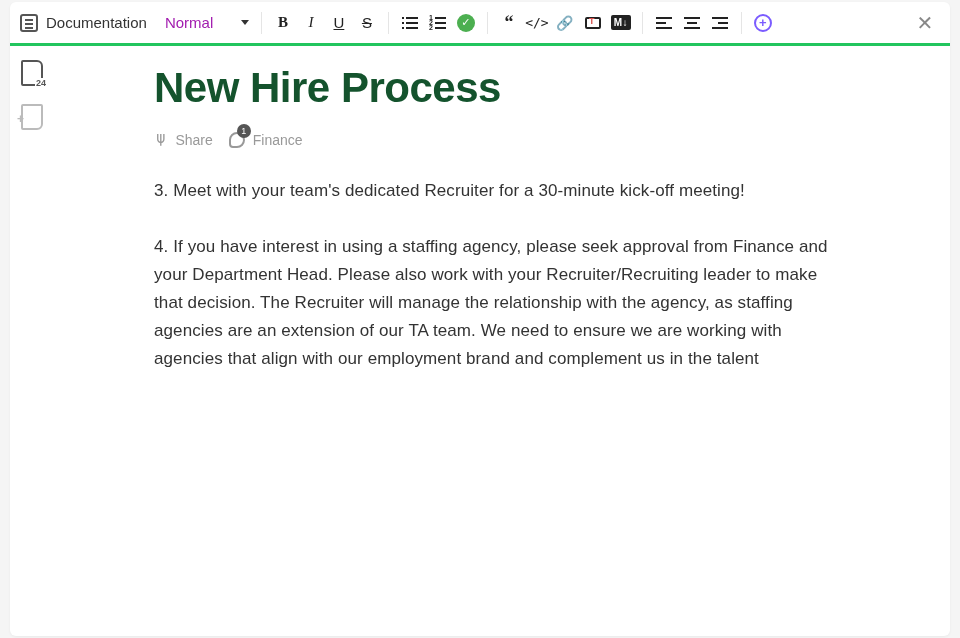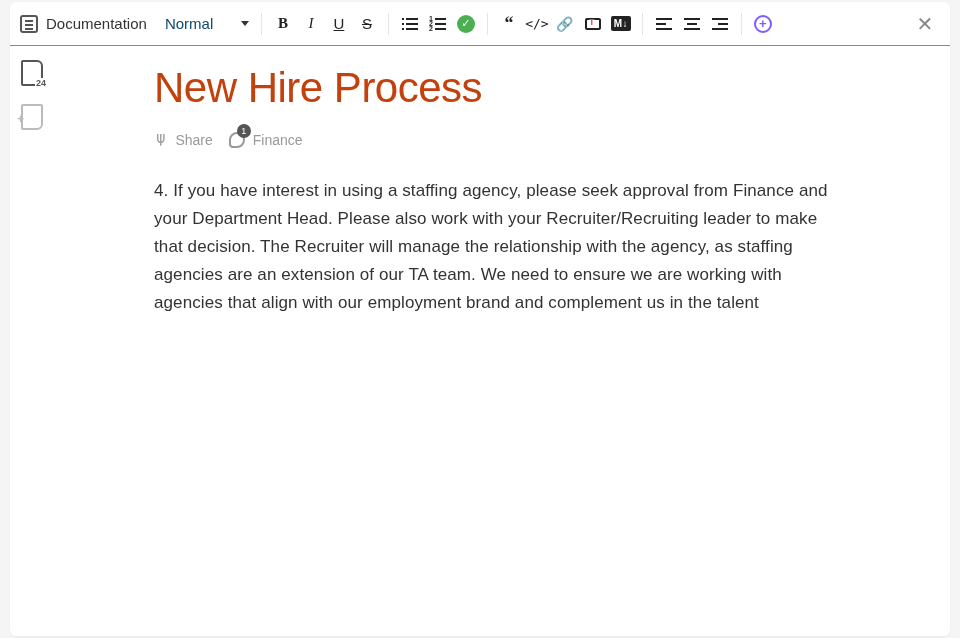--- a/index.html
+++ b/index.html
@@ -16,21 +16,21 @@
     border-radius: 6px;
     margin: 2px 10px 0 10px;
     height: 634px;
     box-shadow: 0 1px 3px rgba(0,0,0,0.05);
     display: flex;
     flex-direction: column;
     overflow: hidden;
   }
   .toolbar {
     height: 44px;
-    border-bottom: 1px solid #22c55e;
+    border-bottom: 3px solid #22c55e;
     display: flex;
     align-items: center;
     padding: 0 10px;
     gap: 2px;
   }
   .toolbar-group {
     display: flex;
     align-items: center;
     gap: 2px;
   }
@@ -72,21 +72,21 @@
     height: 2px;
     background: #555;
     box-shadow: 0 4px 0 #555, 0 8px 0 #555;
   }
   .style-select {
     display: flex;
     align-items: center;
     justify-content: space-between;
     width: 96px;
     font-size: 15px;
-    color: #0c4a6e;
+    color: #a21caf;
     padding: 0 4px 0 8px;
     cursor: pointer;
   }
   .caret-down {
     width: 0; height: 0;
     border-left: 4px solid transparent;
     border-right: 4px solid transparent;
     border-top: 5px solid #333;
   }
   .bold-b { font-weight: 700; font-family: Georgia, serif; }
@@ -202,23 +202,23 @@
   }
 
   .content {
     flex: 1;
     padding: 18px 100px 0 100px;
     overflow: hidden;
     color: #222;
   }
   .doc-title {
     font-size: 42px;
-    font-weight: 400;
+    font-weight: 700;
     letter-spacing: -0.5px;
-    color: #c2410c;
+    color: #14532d;
     margin-bottom: 18px;
   }
   .action-row {
     display: flex;
     gap: 16px;
     align-items: center;
     margin-bottom: 28px;
   }
   .action-btn {
     display: flex;
@@ -364,17 +364,18 @@
         </div>
         <div class="action-btn">
           <span class="comment-icn">
             <span class="comment-badge">1</span>
           </span>
           <span>Finance</span>
         </div>
       </div>
 
       <div class="body-text">
+        <p>3. Meet with your team's dedicated Recruiter for a 30-minute kick-off meeting!</p>
         <p>4. If you have interest in using a staffing agency, please seek approval from Finance and your Department Head.  Please also work with your Recruiter/Recruiting leader to make that decision.  The Recruiter will manage the relationship with the agency, as staffing agencies are an extension of our TA team.  We need to ensure we are working with agencies that align with our employment brand and complement us in the talent</p>
       </div>
     </div>
   </div>
 </div>
 
 </body></html>

